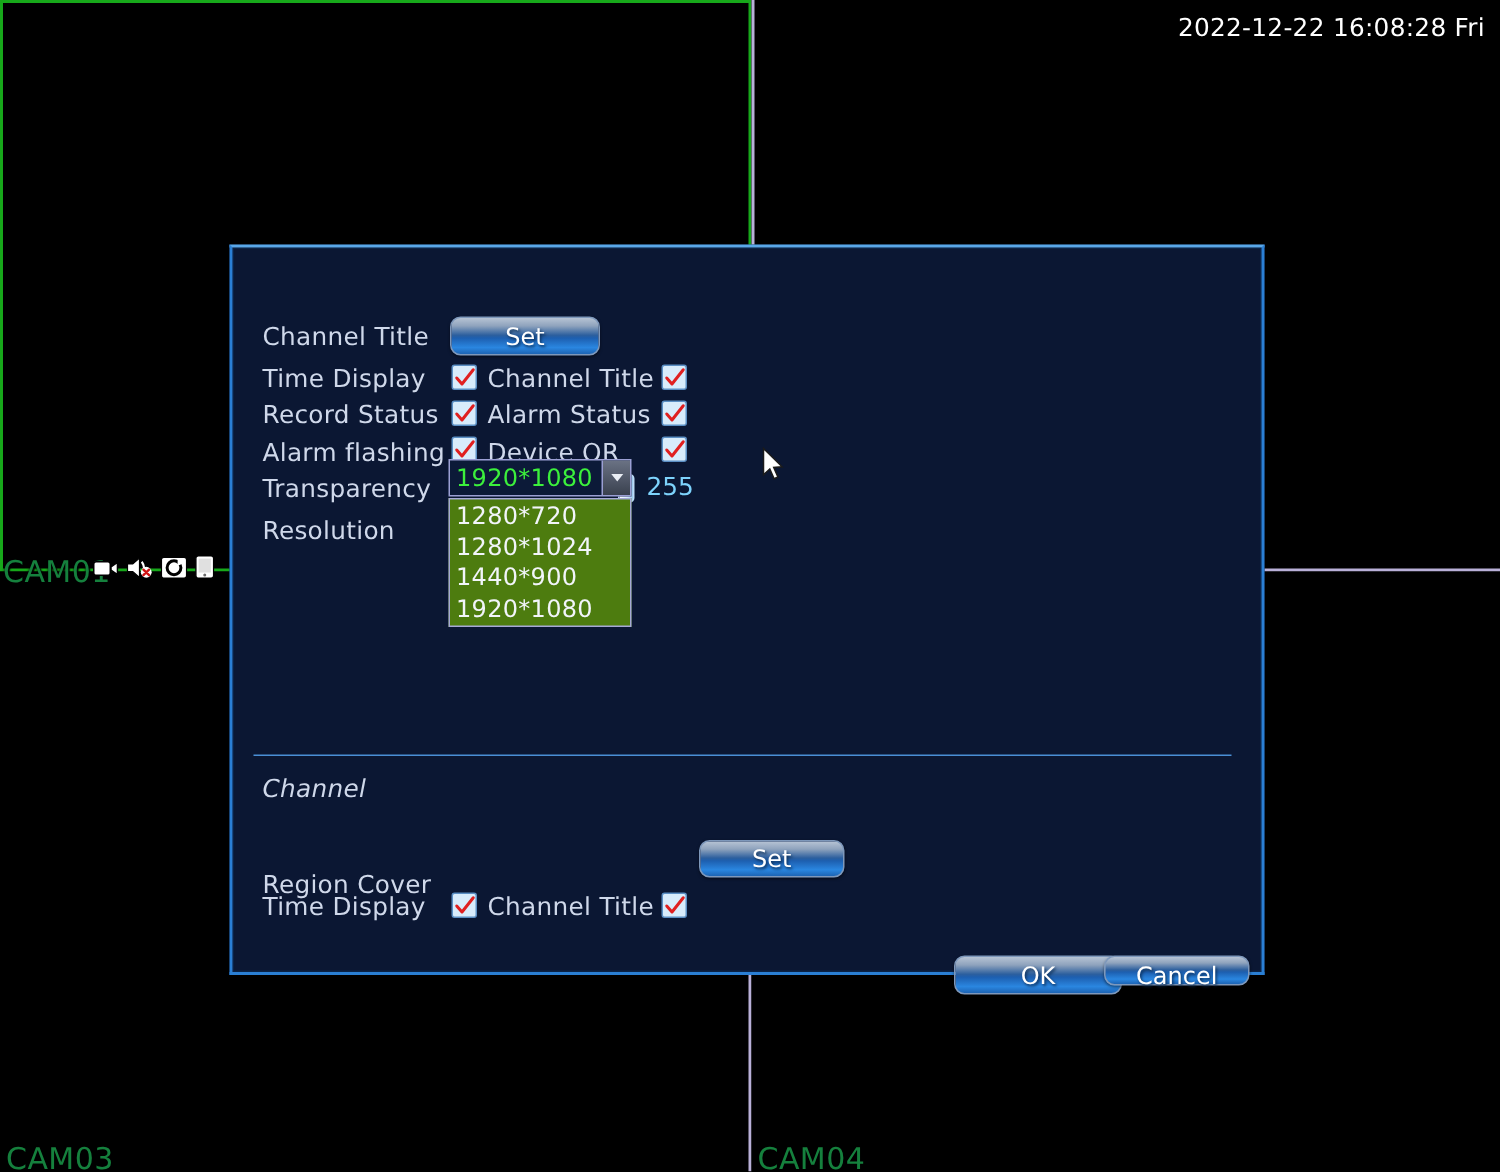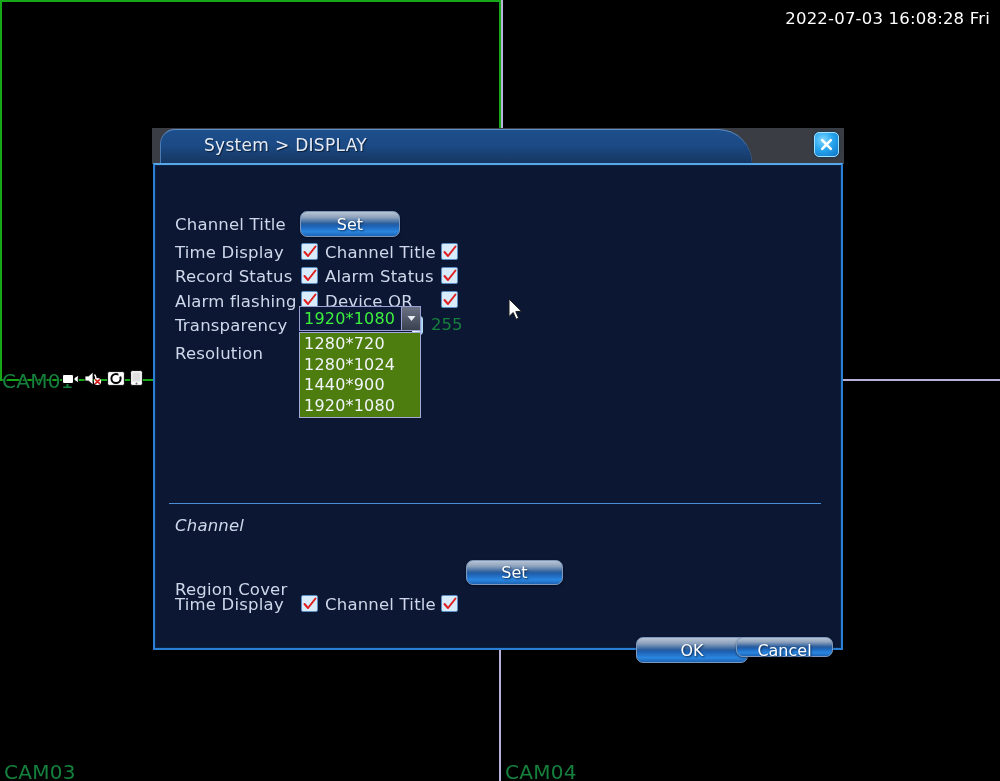--- a/index.html
+++ b/index.html
@@ -142,21 +142,21 @@
   .slider-knob {
     position: absolute;
     width: 11px; height: 19px;
     border-radius: 3px;
     background: linear-gradient(90deg,#ffffff 0%, #d6ecff 55%, #9cc9ee 100%);
     border: 1px solid #bcdcf6;
     cursor: pointer;
   }
   .slider-value {
     position: absolute;
-    color: #15803d; font-size: 16.5px;
+    color: #7dd3fc; font-size: 16.5px;
   }
 
   
   .combo {
     position: absolute;
     left: 299px; top: 306px;
     width: 122px; height: 25px;
     background: #0c1a38;
     border: 1px solid #9b9fd4;
     display: flex; align-items: center;
@@ -208,21 +208,21 @@
 </head>
 <body>
 
 <div id="screen">
 
   <div class="quad" id="quad-tl"></div>
   <div class="quad" id="quad-tr"></div>
   <div class="quad" id="quad-bl"></div>
   <div class="quad" id="quad-br"></div>
 
-  <div id="datetime">2022-07-03 16:08:28 Fri</div>
+  <div id="datetime">2022-12-22 16:08:28 Fri</div>
 
   <div class="cam-label" id="cam01-label">CAM01</div>
 
   <div class="cam-status">
     <span class="ic">
       <svg width="17" height="14" viewBox="0 0 17 14">
         <rect x="0.5" y="2.5" width="11" height="9" rx="1.5" fill="#ffffff" stroke="#000" stroke-width="1"></rect>
         <path d="M12 6 L16.3 3 L16.3 11 L12 8 Z" fill="#ffffff" stroke="#000" stroke-width="1"></path>
       </svg>
     </span>
@@ -248,29 +248,20 @@
         <circle cx="6.5" cy="13.4" r="1" fill="#6a6a6a"></circle>
       </svg>
     </span>
   </div>
 
   <div class="cam-label" id="cam03-label">CAM03</div>
   <div class="cam-label" id="cam04-label">CAM04</div>
 
   <div id="dialog">
 
-    <div class="dlg-titlebar">
-      <div class="dlg-tab"></div>
-      <div class="dlg-title-text">System &gt; DISPLAY</div>
-      <div class="dlg-close">
-        <svg width="15" height="15" viewBox="0 0 15 15">
-          <path d="M3.2 3.2 L11.8 11.8 M11.8 3.2 L3.2 11.8" stroke="#ffffff" stroke-width="2.6" stroke-linecap="round"></path>
-        </svg>
-      </div>
-    </div>
 
     <div class="dlg-body">
 
       <div class="row-label" style="left:20px; top:50px;">Channel Title</div>
       <div class="btn" style="left:145px; top:46px; width:100px; height:26px; line-height:25px;">
         <span>Set</span>
       </div>
 
       <div class="row-label" style="left:20px; top:78px;">Time Display</div>
       <div class="cbx" style="left:146px; top:78px;">

